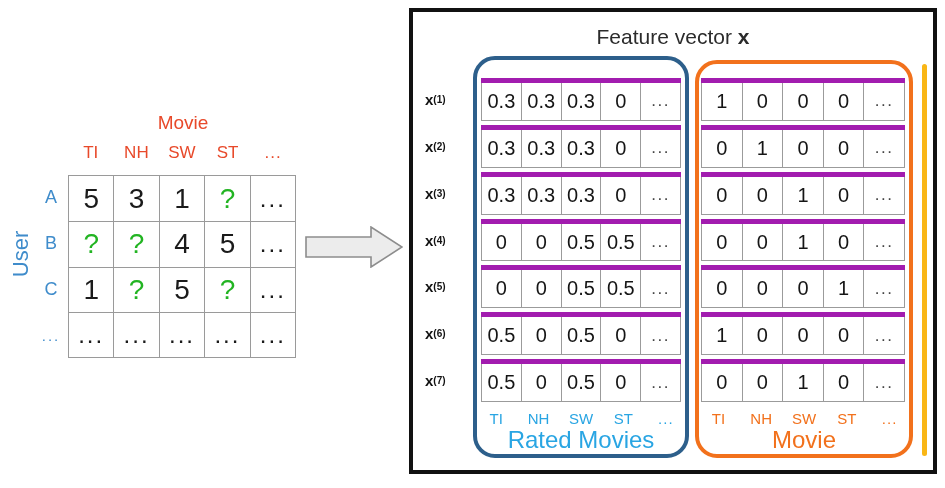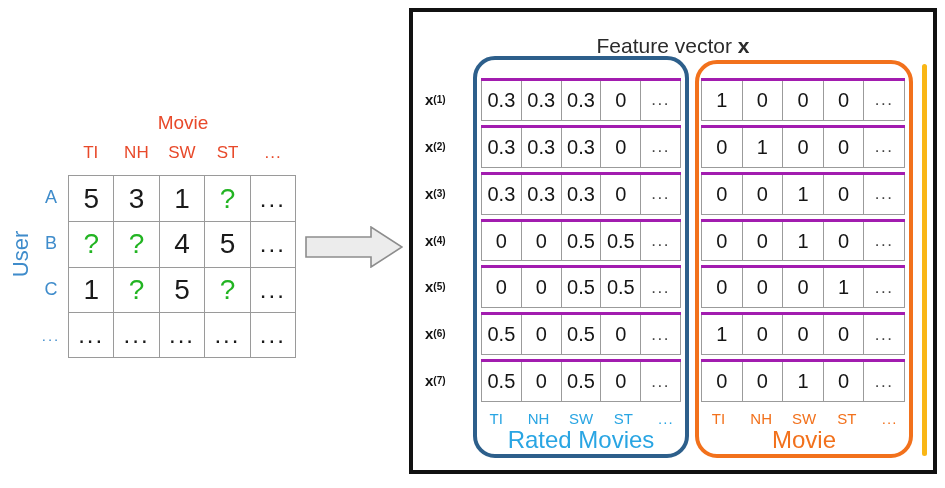--- a/index.html
+++ b/index.html
@@ -57,40 +57,40 @@
   
   #arrow{position:absolute;left:305px;top:226px;width:98px;height:42px;}
 
   
   #right-panel{
     position:absolute;left:409px;top:8px;width:528px;height:466px;
     border:4px solid #111111;background:#ffffff;box-sizing:border-box;
   }
   .fv-title{
     position:absolute;left:0;top:14px;width:100%;text-align:center;
-    font-size:21px;color:#2b2b2b;line-height:22px;margin-top:9px;
+    font-size:21px;color:#2b2b2b;line-height:22px;
   }
   .fv-title b{font-weight:bold;}
 
   
   .xlabels{position:absolute;left:6px;top:64px;width:58px;height:328px;
            display:flex;flex-direction:column;}
   .xlabels > div{
     flex:1;display:flex;align-items:center;justify-content:flex-start;
     padding-left:6px;font-size:15px;font-weight:bold;color:#111;
   }
   .xlabels sup{font-size:10px;font-weight:bold;}
 
   
   .grid{position:absolute;top:64px;height:328px;display:flex;flex-direction:column;}
   #grid-rated{left:68px;width:200px;}
   #grid-movie{left:288px;width:204px;}
   .grid .gr{
     flex:1;display:flex;box-sizing:border-box;
-    border-top:3px solid #a21caf;border-bottom:1px solid #9b9b9b;
+    border-top:5px solid #a21caf;border-bottom:1px solid #9b9b9b;
     margin:2px 0;background:#fff;
   }
   .grid .gc{
     flex:1;display:flex;align-items:center;justify-content:center;
     font-size:20px;color:#151515;box-sizing:border-box;
     border-left:1px solid #9b9b9b;
   }
   .grid .gc:first-child{border-left:1px solid #9b9b9b;}
   .grid .gc:last-child{border-right:1px solid #9b9b9b;}
   .grid .gc.el{font-size:17px;letter-spacing:1.5px;color:#444;}

